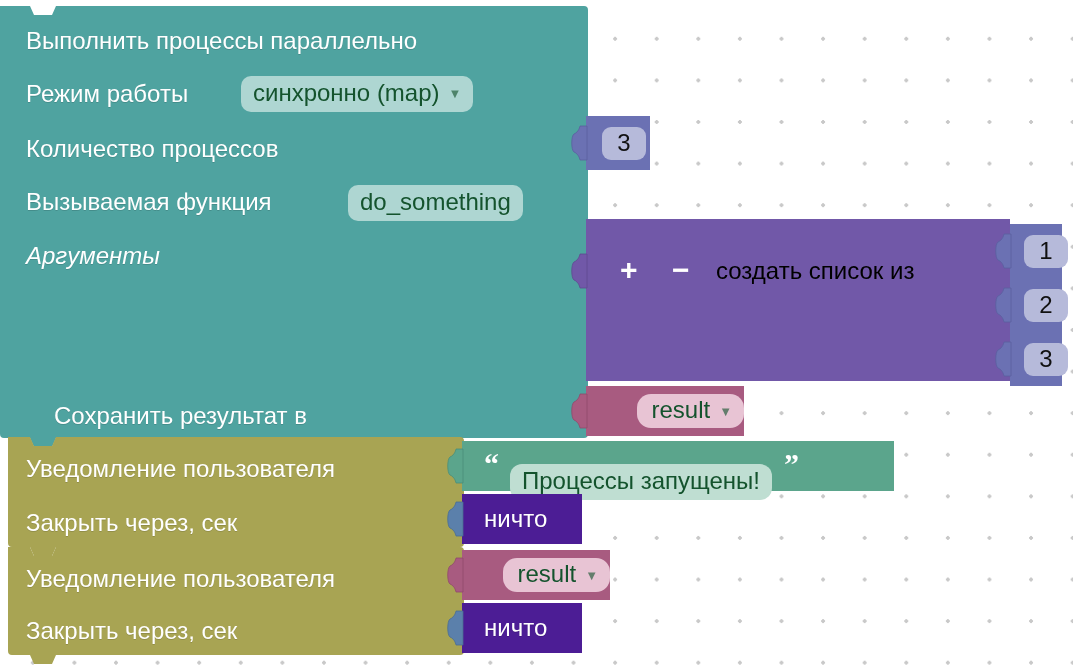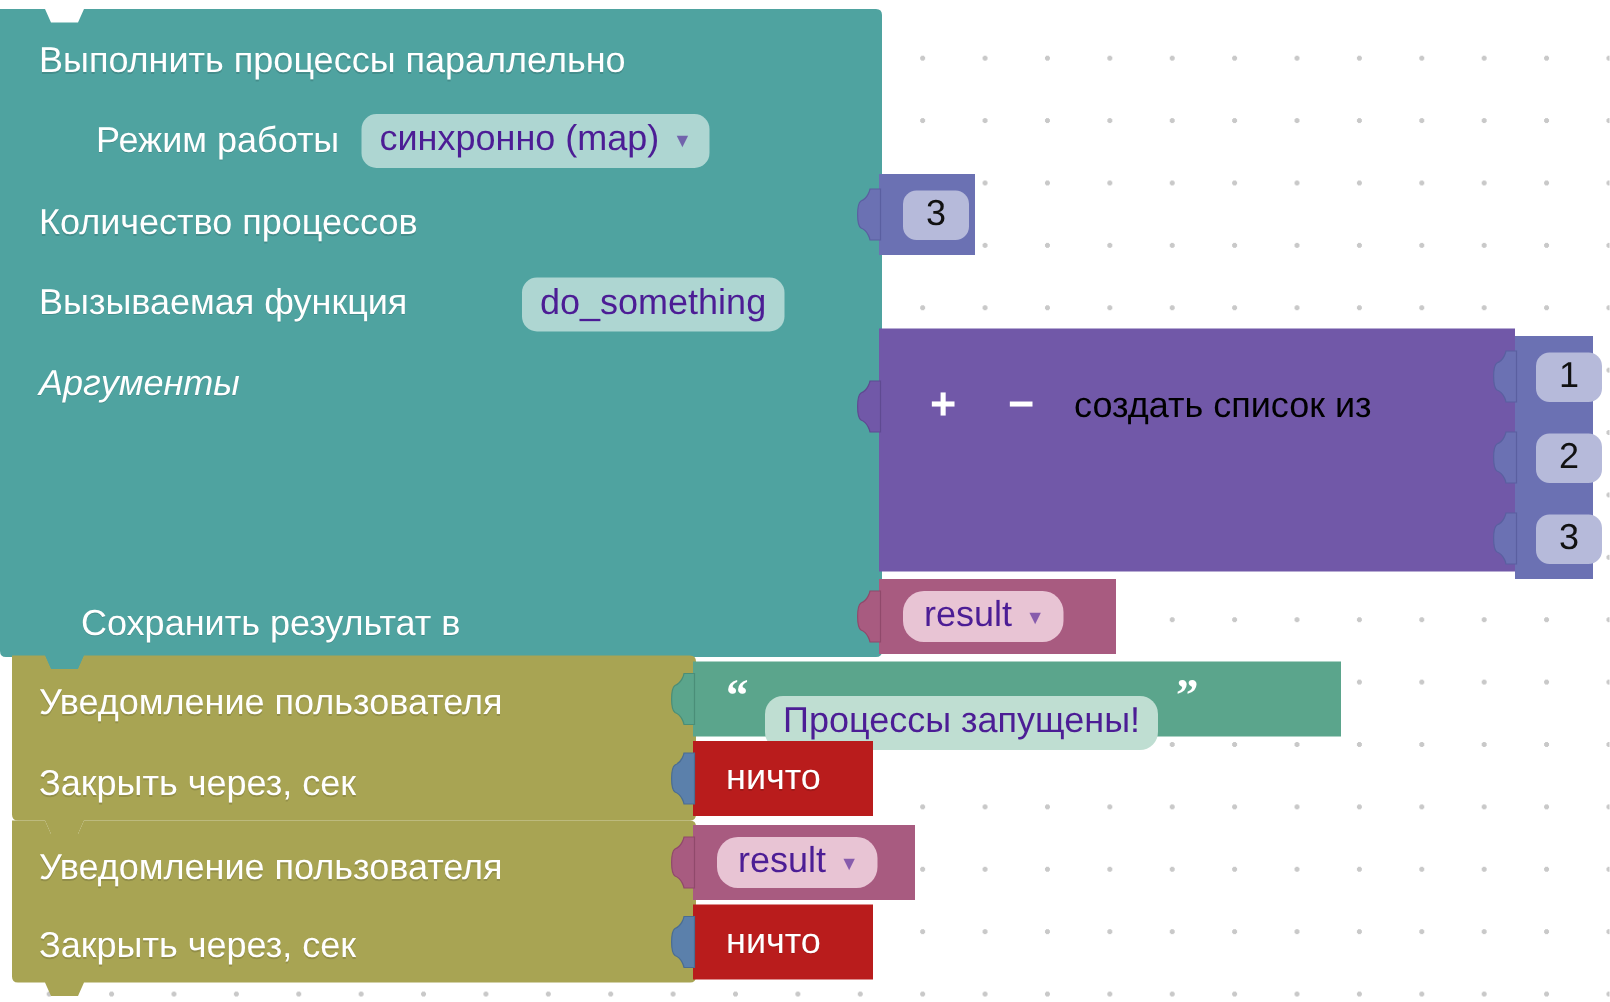--- a/index.html
+++ b/index.html
@@ -60,36 +60,36 @@
     overflow: visible;
   }
 
   
   .field {
     display: inline-flex;
     align-items: center;
     border-radius: 10px;
     padding: 3px 12px 5px 12px;
     font-size: 24px;
-    color: #4c1d95;
+    color: #14532d;
     line-height: 1.15;
     white-space: nowrap;
   }
   .field .caret {
     margin-left: 9px;
     font-size: 13px;
     line-height: 1;
     opacity: 0.62;
     transform: translateY(1px);
   }
   .c-purple     { background: #7158a8; }
   .c-number     { background: #6b71b3; }
-  .c-variable   { background: #a85b80; }
+  .c-variable   { background: #a85b80; justify-content: flex-end; }
   .c-string     { background: #5ba58c; }
-  .c-null       { background: #b91c1c; }
+  .c-null       { background: #4c1d95; }
 
   .f-teal     { background: #aed6d2; }
   .f-number   { background: #b6bada; }
   .f-variable { background: #e8c4d4; }
   .f-string   { background: #bfded2; margin-top: 32px; }
 
   .quote {
     color: #ffffff;
     font-size: 30px;
     font-weight: bold;
@@ -129,21 +129,21 @@
 
   <div class="blk" style="left:0px; top:6px; width:588px; height:432px;">
     <svg class="stmt-svg" width="588" height="432" viewBox="0 0 588 432">
       <path d="M0,4 L0,0 L30,0 L34,9 L52,9 L56,0 L584,0 Q588,0 588,4
                L588,428 Q588,432 584,432 L56,432 L52,441 L34,441 L30,432 L4,432
                Q0,432 0,428 Z" fill="#4fa3a0"></path>
     </svg>
 
     <div class="lbl" style="position:absolute; left:26px; top:23px;">Выполнить процессы параллельно</div>
 
-    <div class="lbl" style="position:absolute; left:26px; top:76px;margin-left:38px;">Режим работы</div>
+    <div class="lbl" style="position:absolute; left:26px; top:76px;">Режим работы</div>
     <div class="field f-teal" style="position:absolute; left:241px; top:70px;">
       <span>синхронно (map)</span>
       <span class="caret">▼</span>
     </div>
 
     <div class="lbl" style="position:absolute; left:26px; top:131px;">Количество процессов</div>
 
     <div class="lbl" style="position:absolute; left:26px; top:184px;">Вызываемая функция</div>
     <div class="field f-teal" style="position:absolute; left:348px; top:179px;">
       <span>do_something</span>

